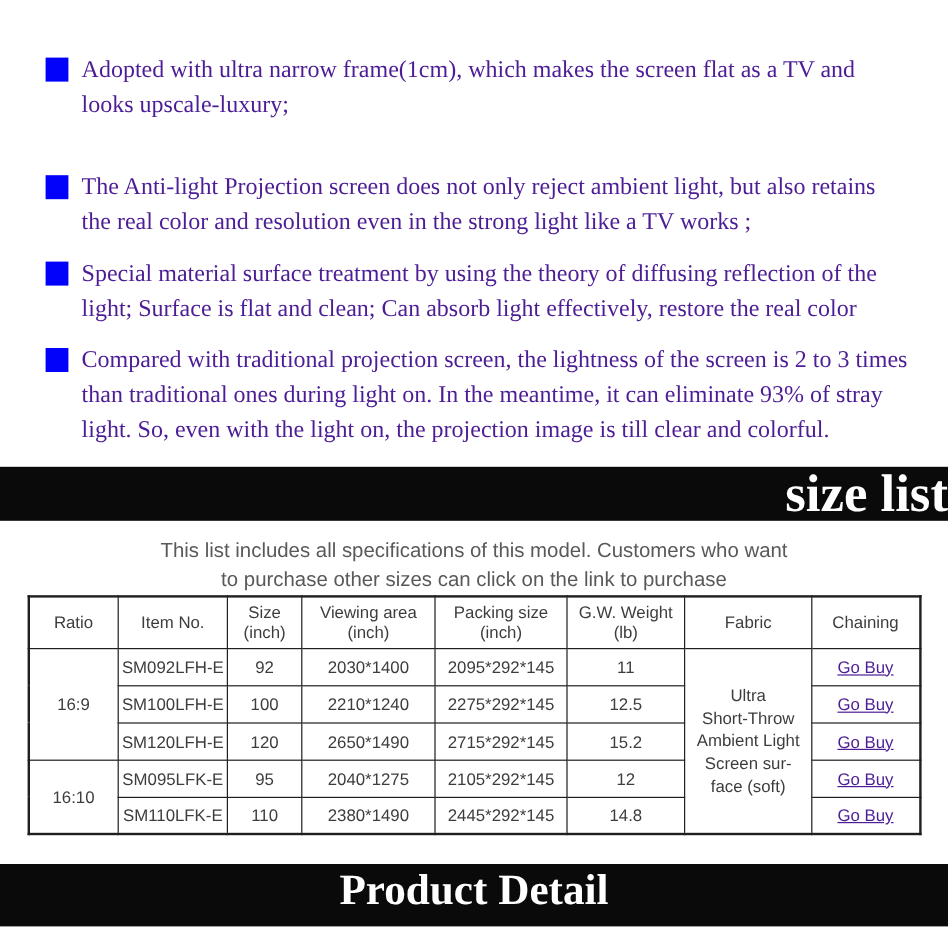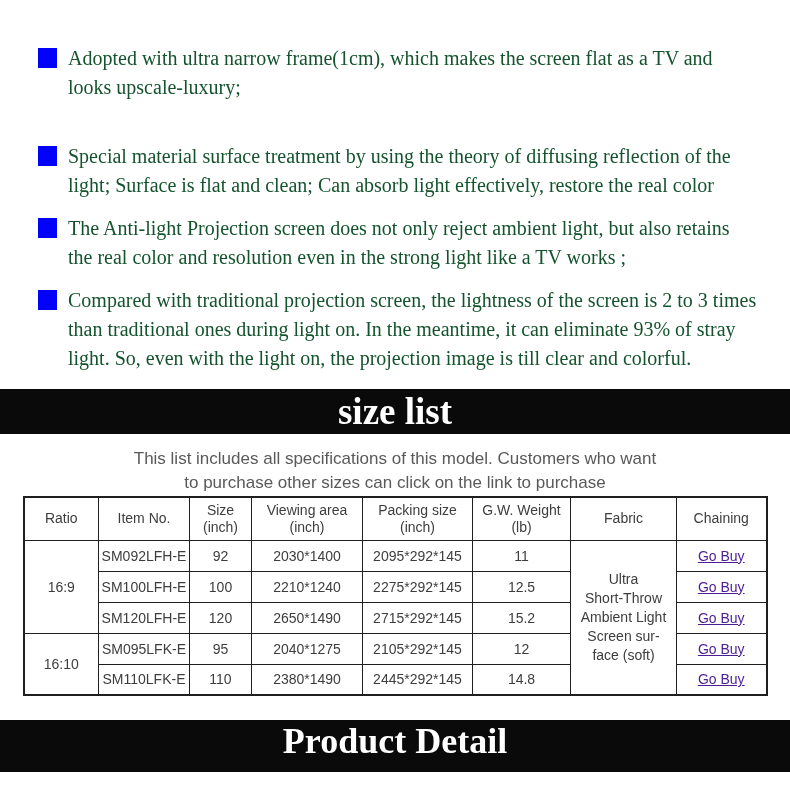--- a/index.html
+++ b/index.html
@@ -21,33 +21,33 @@
     width: 19px; height: 20px;
     background: #0202fa;
     flex: 0 0 19px;
     margin-top: 4px;
   }
   .feature p {
     margin: 0 0 0 11px;
     font-family: "Liberation Serif", serif;
     font-size: 20px;
     line-height: 29px;
-    color: #14532d;
+    color: #4c1d95;
     white-space: pre-line;
   }
 
   
   .banner {
     background: #0a0a0a;
     color: #ffffff;
     text-align: center;
     font-family: "Liberation Serif", serif;
     font-weight: bold;
   }
-  #size-banner { height: 45px; line-height: 45px; font-size: 37px; margin-top: 16px; }
+  #size-banner { height: 45px; line-height: 45px; font-size: 44px; margin-top: 16px; text-align: right; }
   #detail-banner { height: 52px; line-height: 42px; font-size: 36px; margin-top: 24px; }
 
   
   .subtitle {
     margin-top: 13px;
     text-align: center;
     color: #595959;
     font-size: 17px;
     line-height: 24px;
     white-space: pre-line;
@@ -83,27 +83,27 @@
 <body>
 
 <div class="features">
   <div class="feature gap-lg">
     <span class="bullet"></span>
     <p>Adopted with ultra narrow frame(1cm), which makes the screen flat as a TV and
 looks upscale-luxury;</p>
   </div>
   <div class="feature gap-sm">
     <span class="bullet"></span>
-    <p>Special material surface treatment by using the theory of diffusing reflection of the
-light; Surface is flat and clean; Can absorb light effectively, restore the real color</p>
+    <p>The Anti-light Projection screen does not only reject ambient light, but also retains
+the real color and resolution even in the strong light like a TV works ;</p>
   </div>
   <div class="feature gap-sm">
     <span class="bullet"></span>
-    <p>The Anti-light Projection screen does not only reject ambient light, but also retains
-the real color and resolution even in the strong light like a TV works ;</p>
+    <p>Special material surface treatment by using the theory of diffusing reflection of the
+light; Surface is flat and clean; Can absorb light effectively, restore the real color</p>
   </div>
   <div class="feature">
     <span class="bullet"></span>
     <p>Compared with traditional projection screen, the lightness of the screen is 2 to 3 times
 than traditional ones during light on. In the meantime, it can eliminate 93% of stray
 light. So, even with the light on, the projection image is till clear and colorful.</p>
   </div>
 </div>
 
 <div class="banner" id="size-banner">

